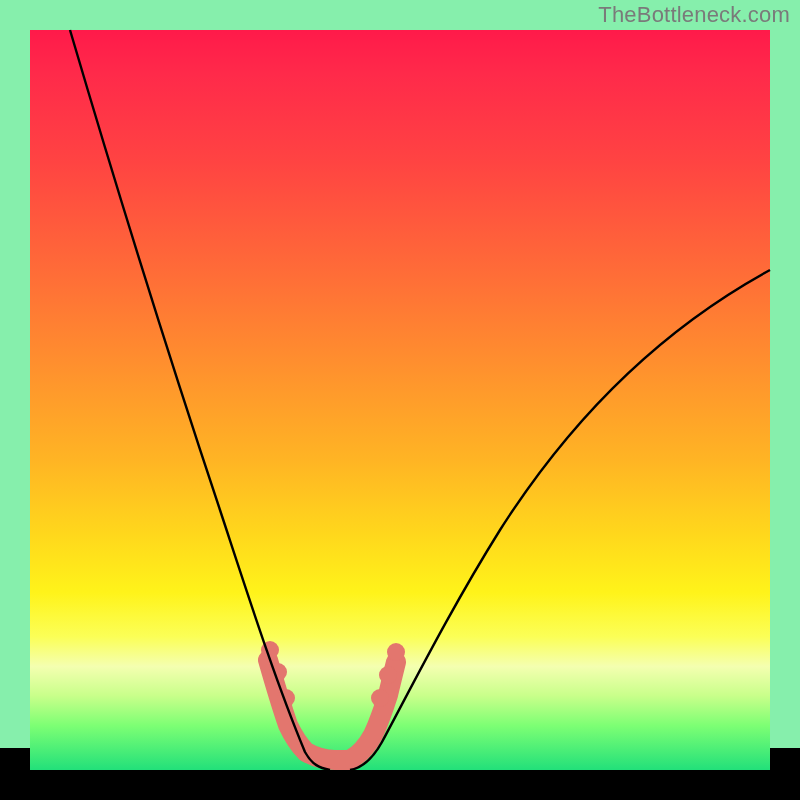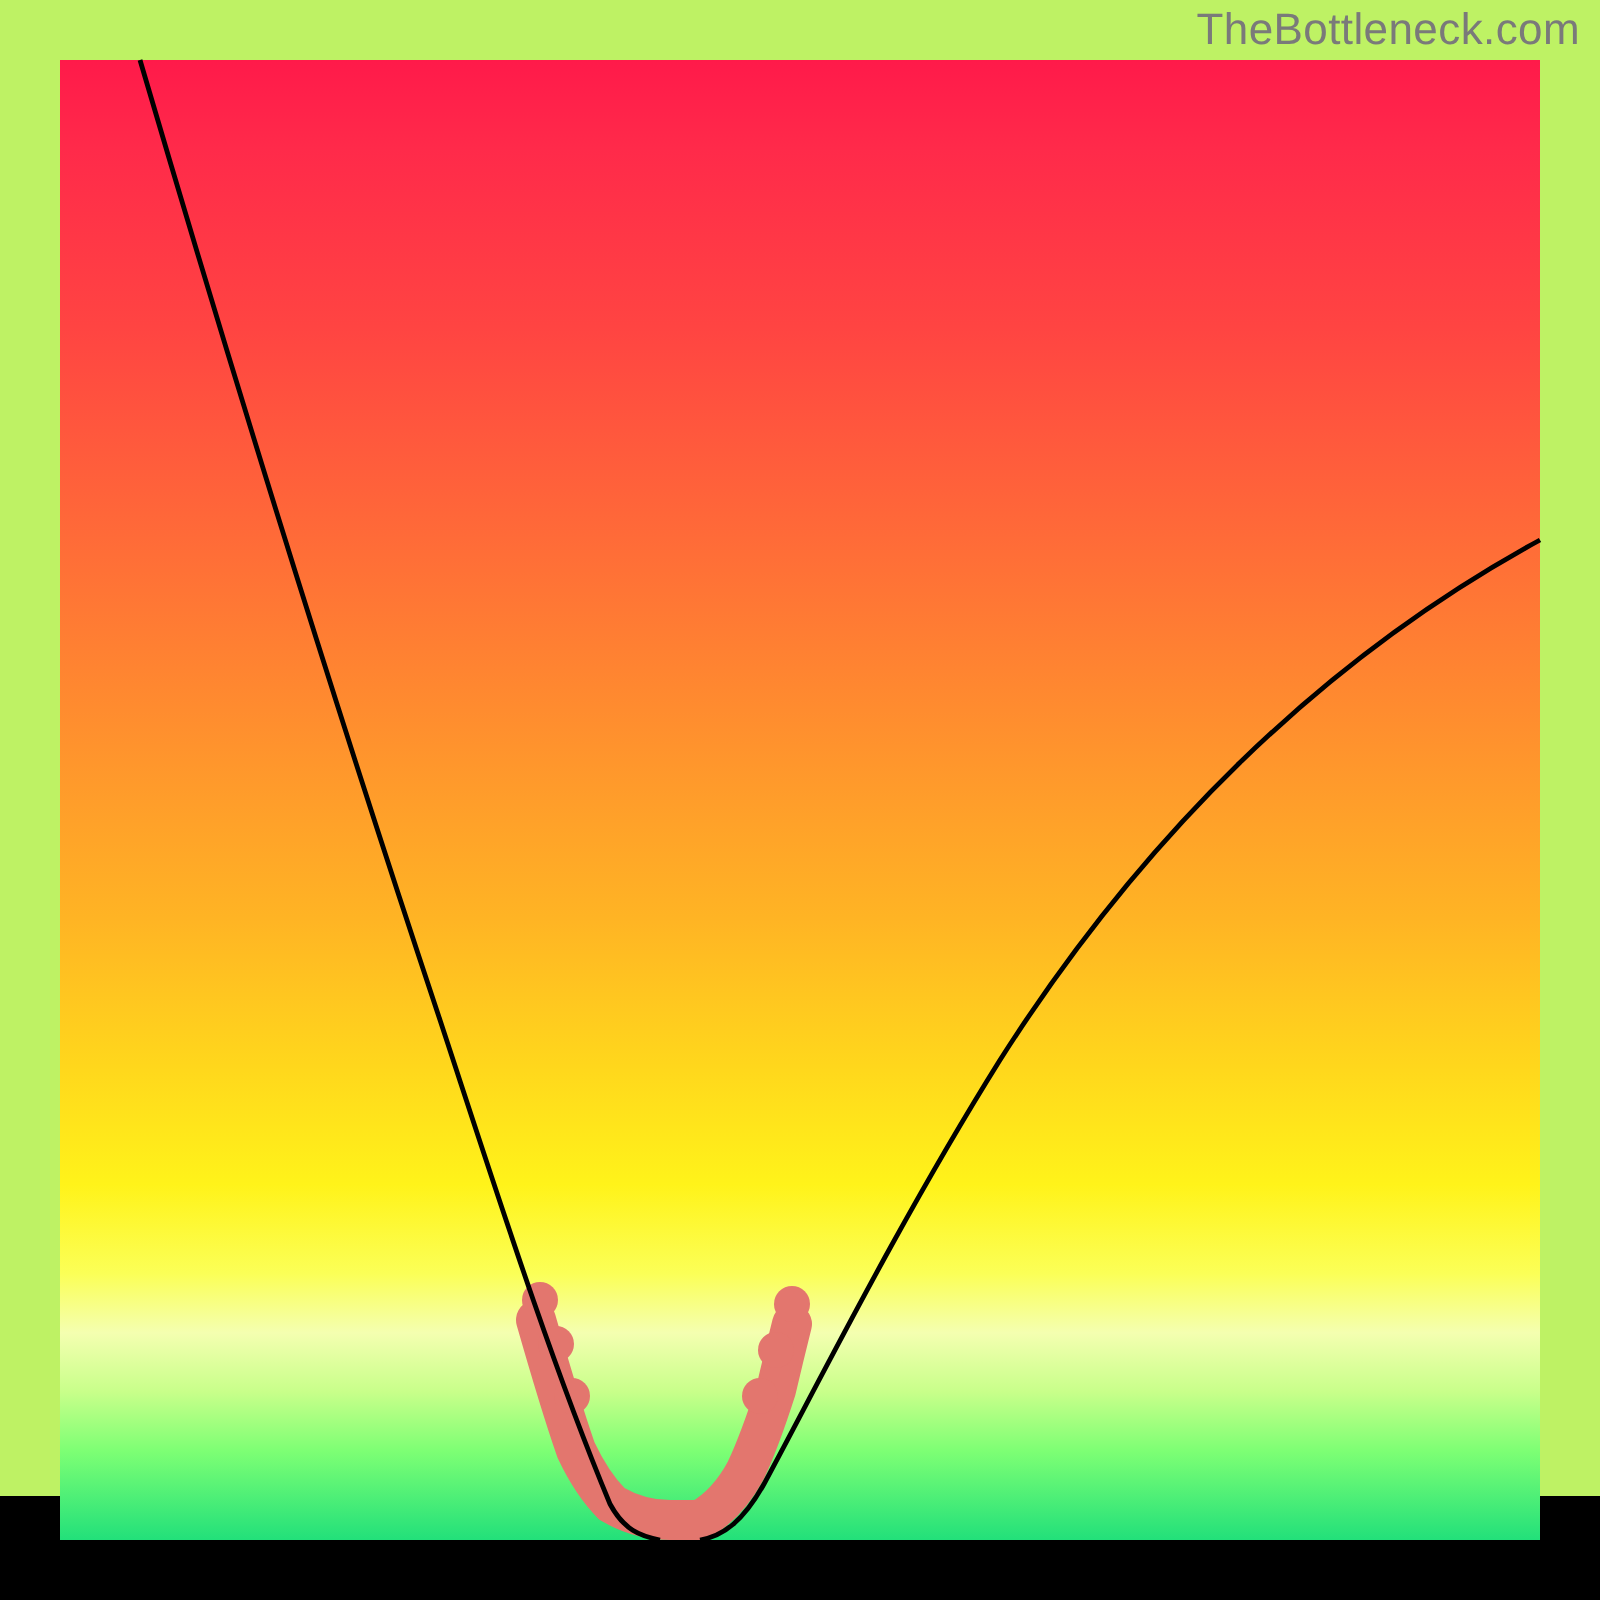--- a/index.html
+++ b/index.html
@@ -8,21 +8,21 @@
     width: 800px;
     height: 800px;
     background: #000;
     overflow: hidden;
     font-family: Arial, Helvetica, sans-serif;
   }
   .stage {
     position: relative;
     width: 800px;
     height: 748px;
-    background: #bef264;
+    background: #86efac;
   }
   .watermark {
     position: absolute;
     top: 2px;
     right: 10px;
     color: #7a7a7a;
     font-size: 22px;
     font-weight: 400;
     letter-spacing: 0.2px;
     z-index: 50;

